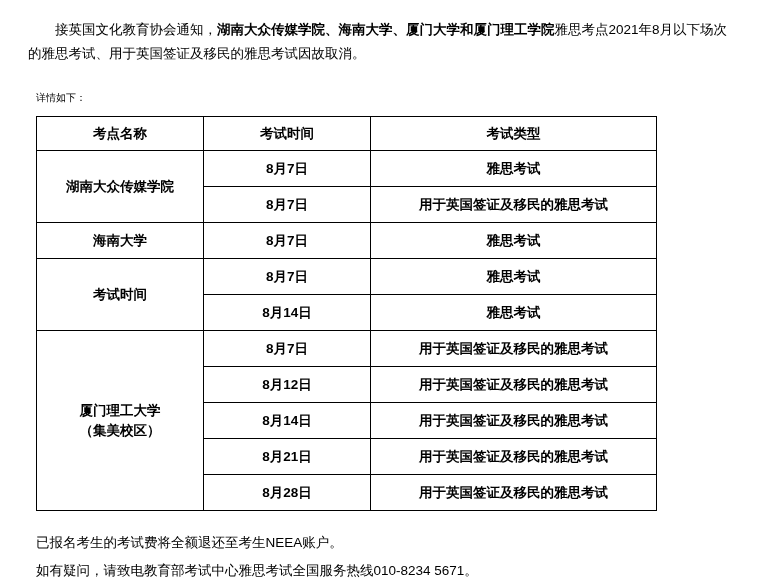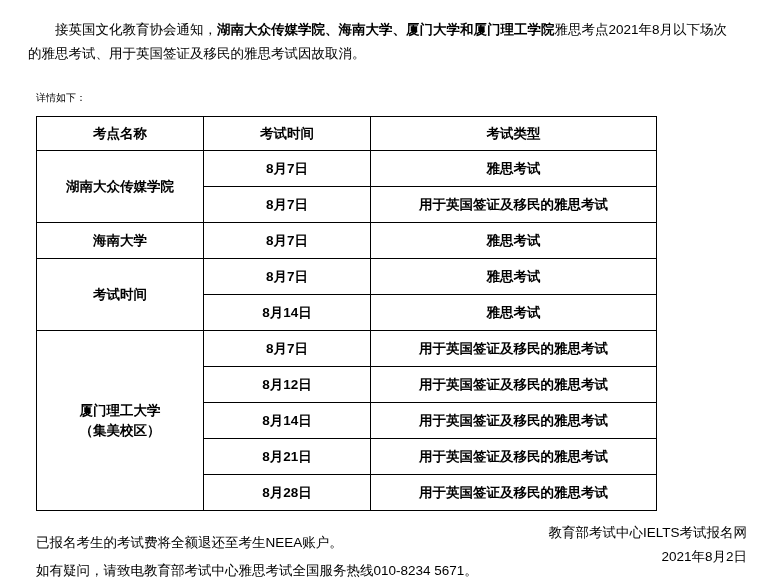--- a/index.html
+++ b/index.html
@@ -145,18 +145,14 @@
         <td class="col-type">用于英国签证及移民的雅思考试</td>
       </tr>
     </tbody>
   </table>
 
   <div class="footer-lines">
     <div>已报名考生的考试费将全额退还至考生NEEA账户。</div>
     <div>如有疑问，请致电教育部考试中心雅思考试全国服务热线010-8234 5671。</div>
   </div>
 
-  <div class="sign">
-    <div class="nowrap">教育部考试中心IELTS考试报名网</div>
-    <div class="nowrap">2021年8月2日</div>
-  </div>
 
 </div>
 
 </body></html>

